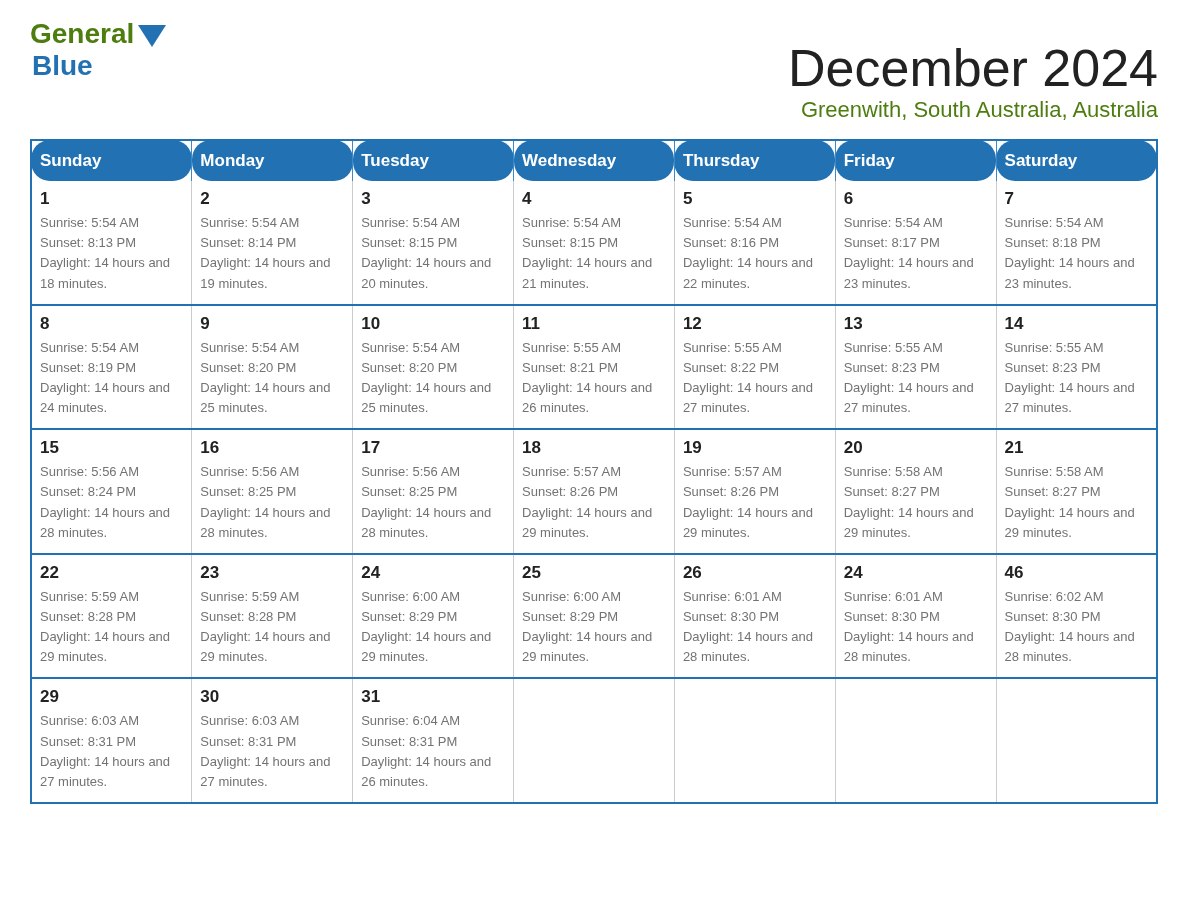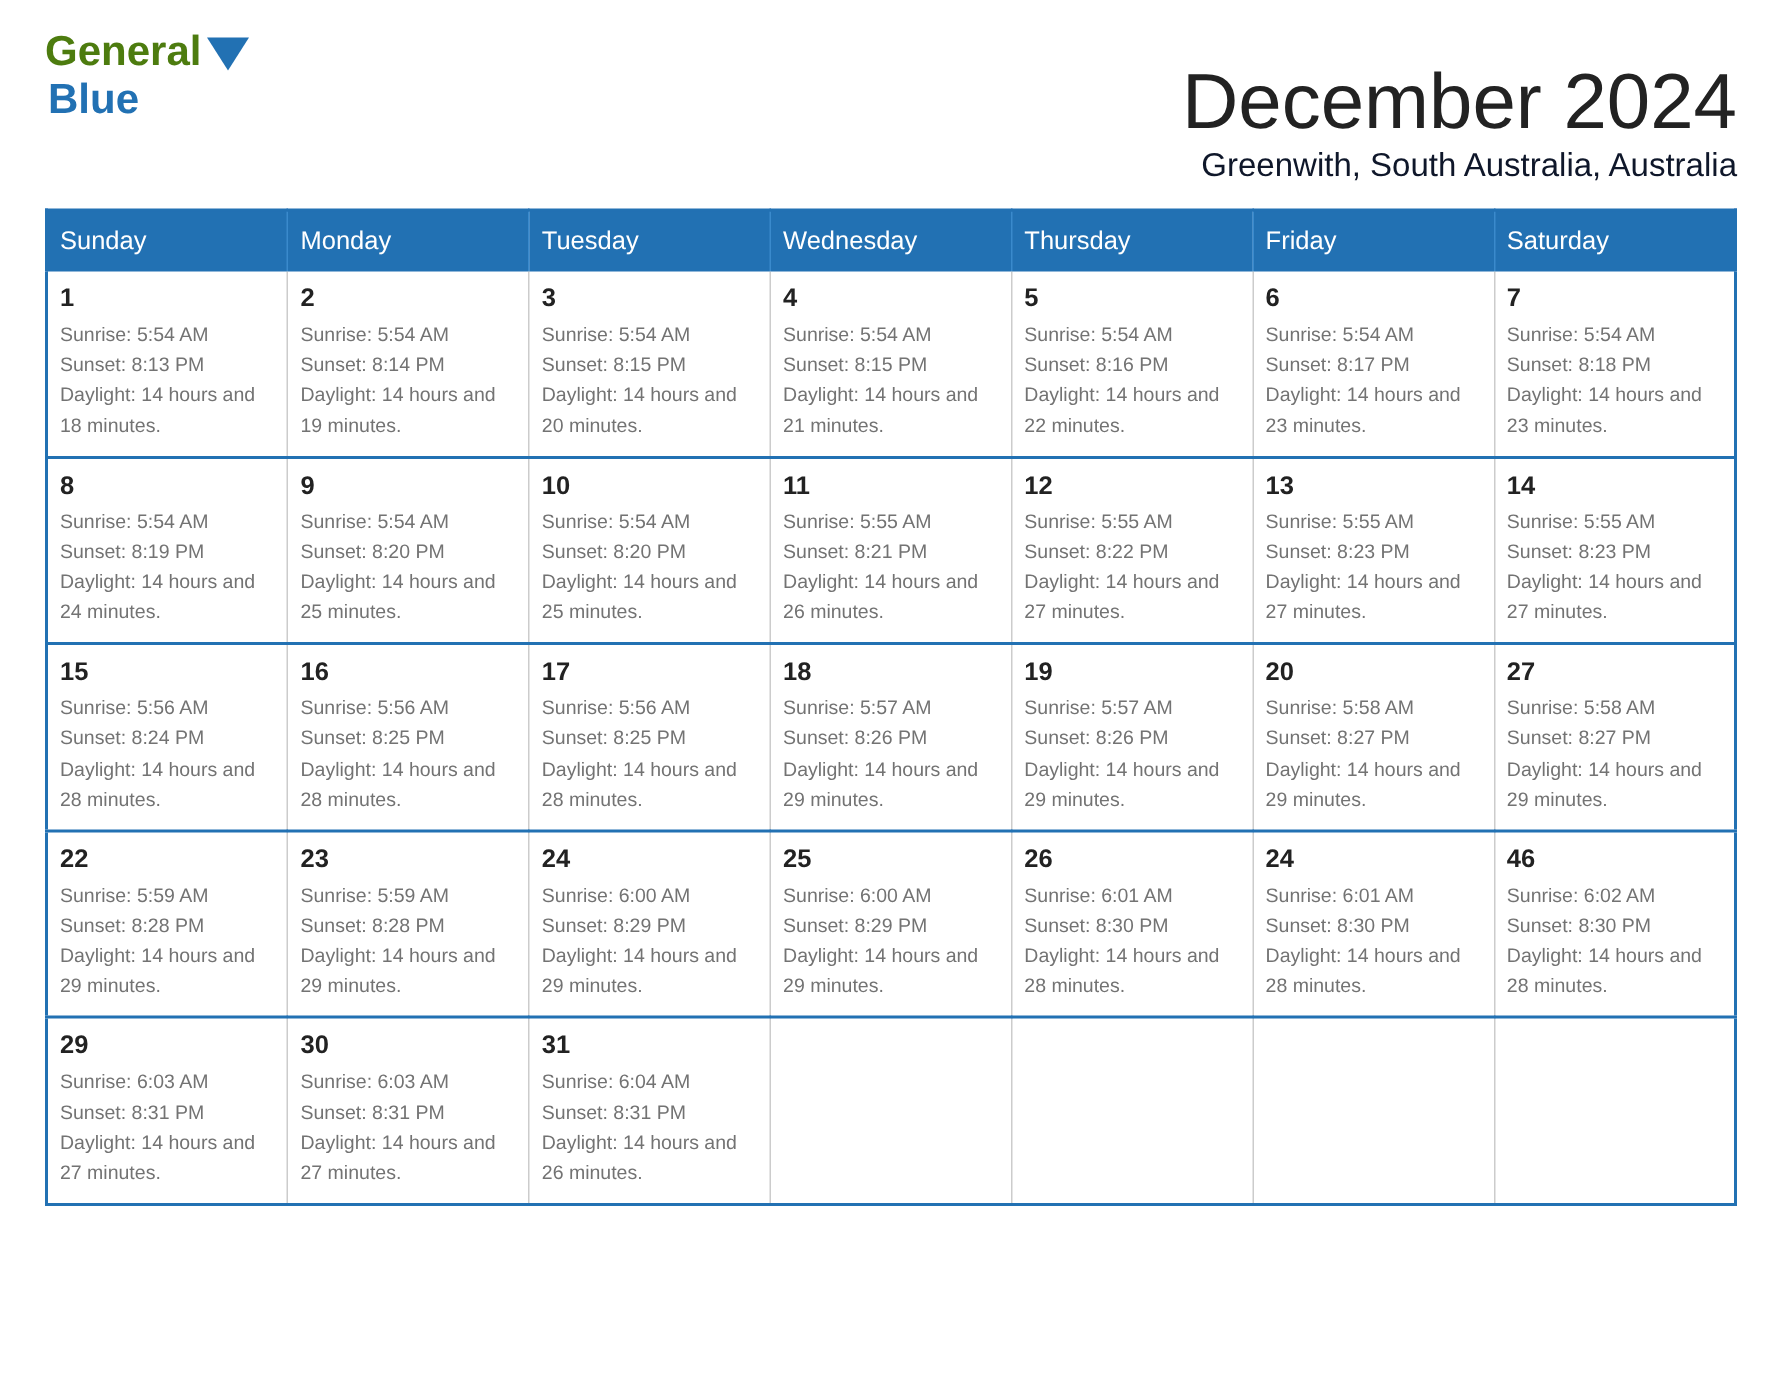--- a/index.html
+++ b/index.html
@@ -54,37 +54,38 @@
     }
     .title-section h1 {
       font-size: 52px;
       font-weight: normal;
       color: #222;
       line-height: 1.1;
     }
     .title-section h2 {
       font-size: 22px;
       font-weight: normal;
-      color: #0f172a;
+      color: #4d7c0f;
     }
     table {
       width: 100%;
       border-collapse: collapse;
       border: 2px solid #2271b3;
     }
     thead tr {
       background: #2271b3;
       color: #fff;
     }
     thead th {
       padding: 10px 8px;
       font-size: 17px;
-      font-weight: normal;
+      font-weight: bold;
       text-align: left;
       border-right: 1px solid #3a8acc;
+      border-radius: 19px;
     }
     thead th:last-child { border-right: none; }
     tbody tr {
       border-bottom: 2px solid #2271b3;
     }
     tbody td {
       vertical-align: top;
       padding: 8px 8px 10px 8px;
       font-size: 13.5px;
       border-right: 1px solid #ccc;
@@ -215,21 +216,21 @@
       </td>
         <td>
         <span class="day-num">19</span>
         <span class="day-info">Sunrise: 5:57 AM<br>Sunset: 8:26 PM<br>Daylight: 14 hours and 29 minutes.</span>
       </td>
         <td>
         <span class="day-num">20</span>
         <span class="day-info">Sunrise: 5:58 AM<br>Sunset: 8:27 PM<br>Daylight: 14 hours and 29 minutes.</span>
       </td>
         <td>
-        <span class="day-num">27</span>
+        <span class="day-num">21</span>
         <span class="day-info">Sunrise: 5:58 AM<br>Sunset: 8:27 PM<br>Daylight: 14 hours and 29 minutes.</span>
       </td>
       </tr>
       <tr>
         <td>
         <span class="day-num">22</span>
         <span class="day-info">Sunrise: 5:59 AM<br>Sunset: 8:28 PM<br>Daylight: 14 hours and 29 minutes.</span>
       </td>
         <td>
         <span class="day-num">23</span>

